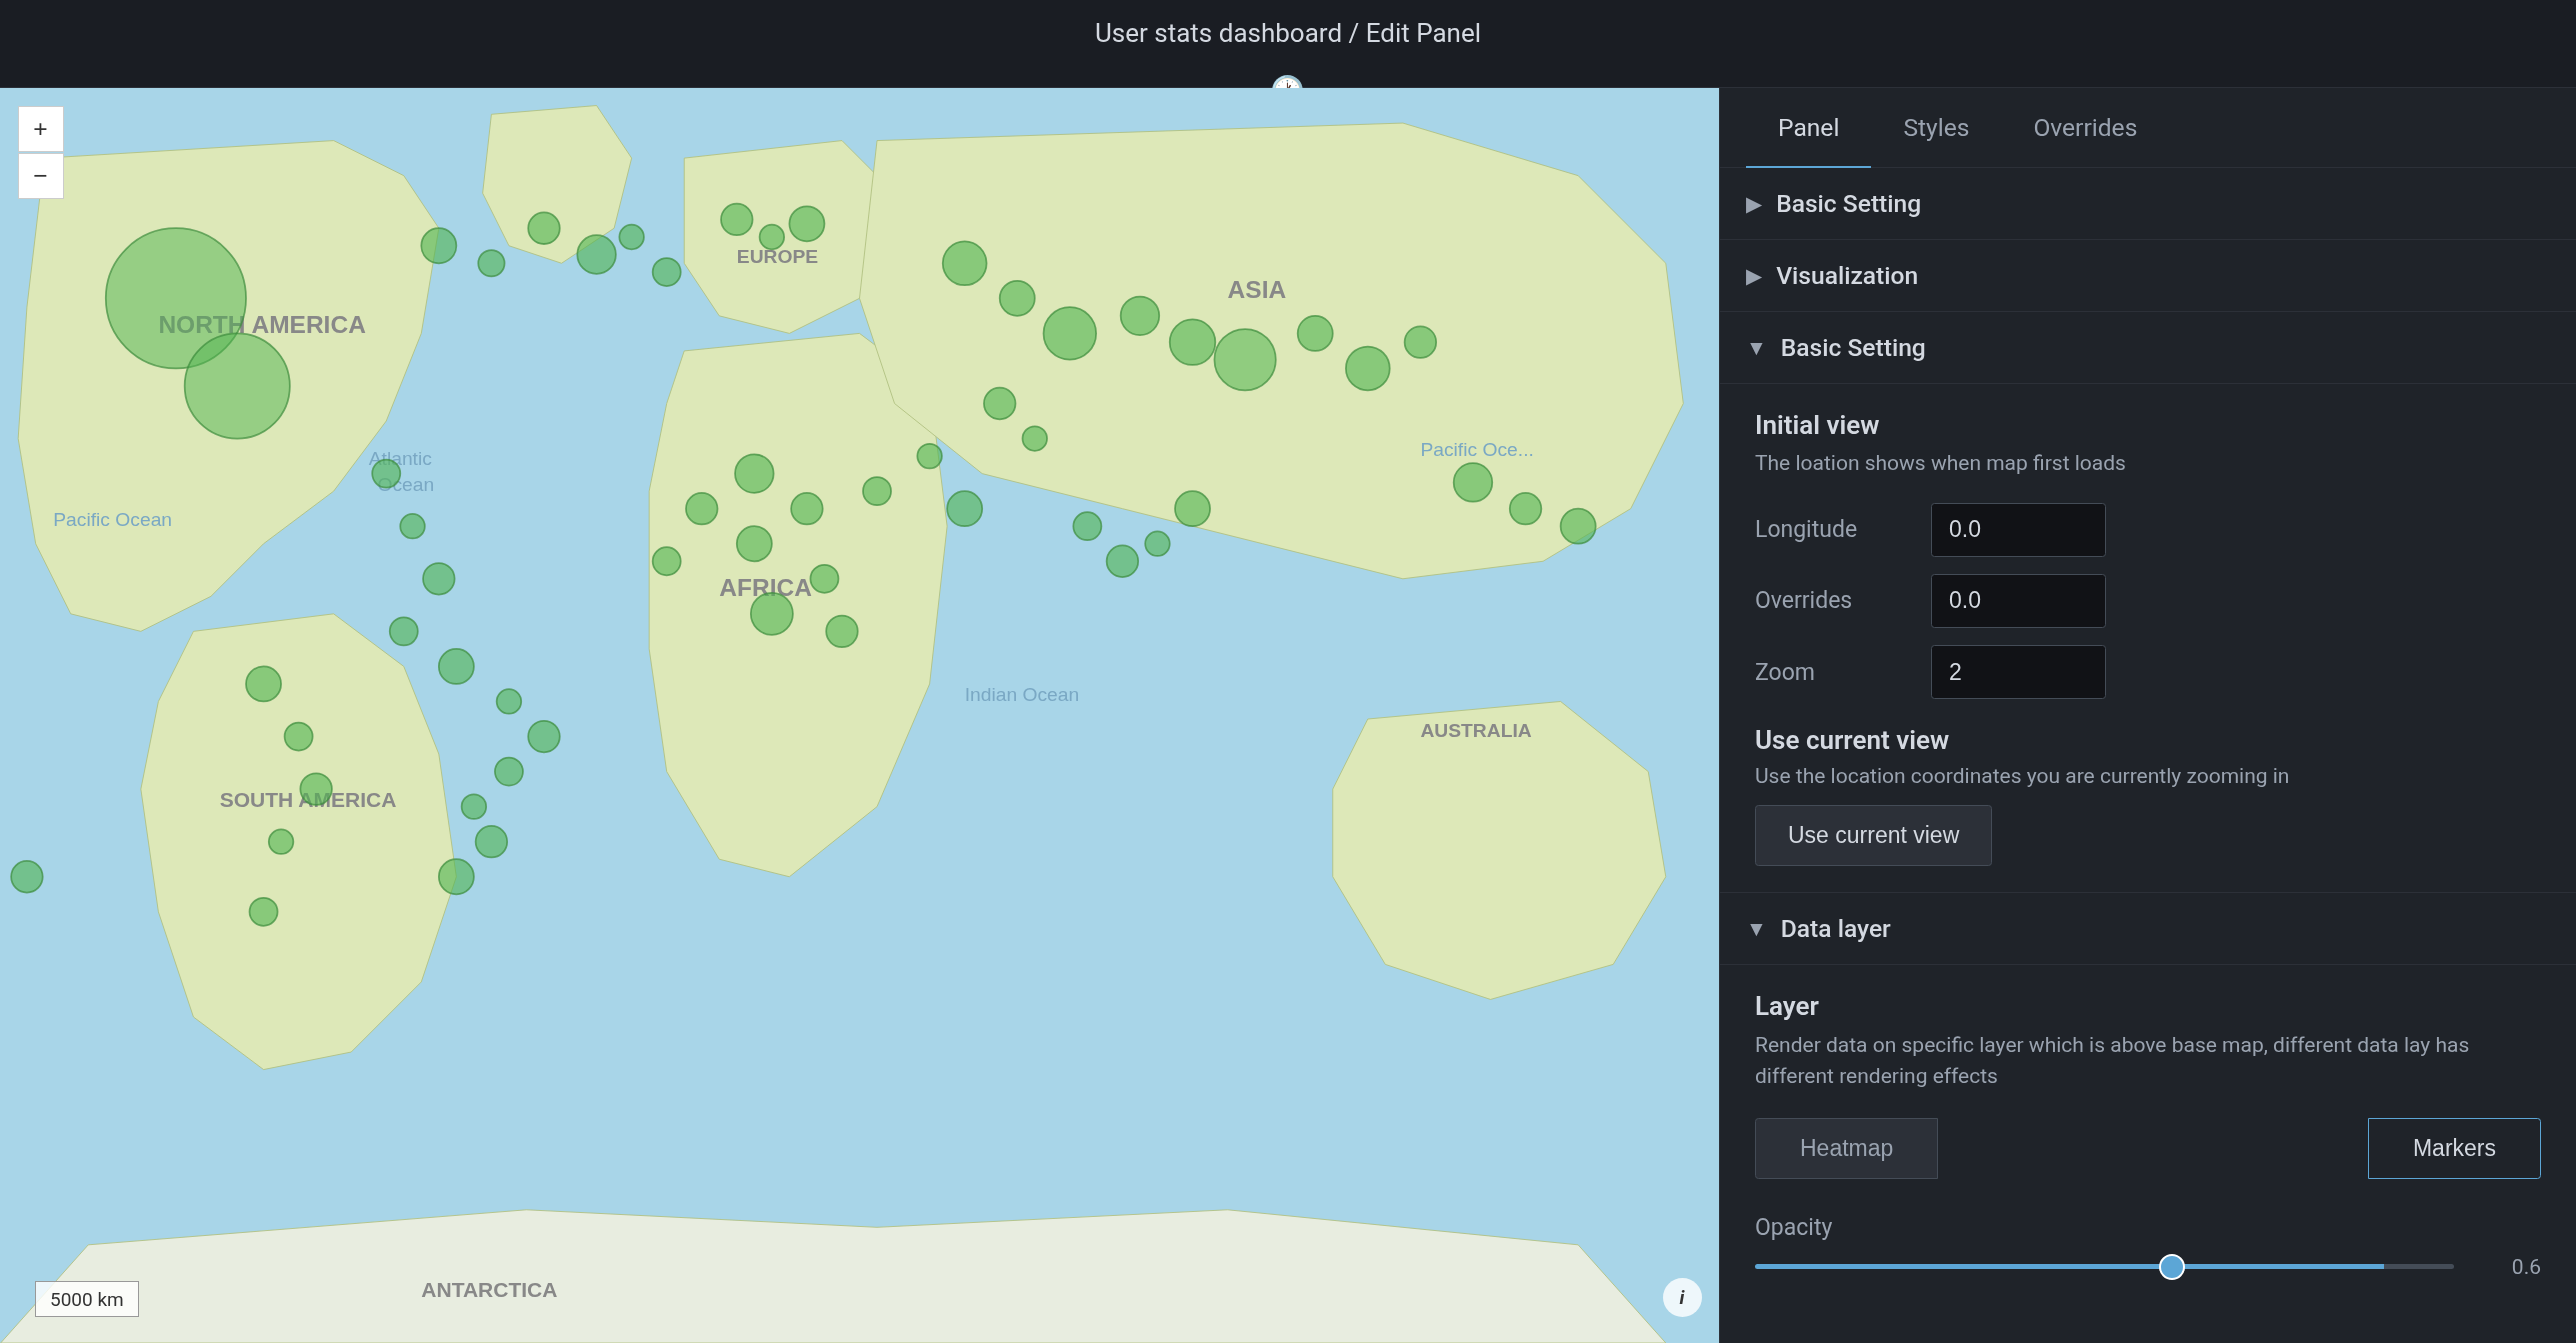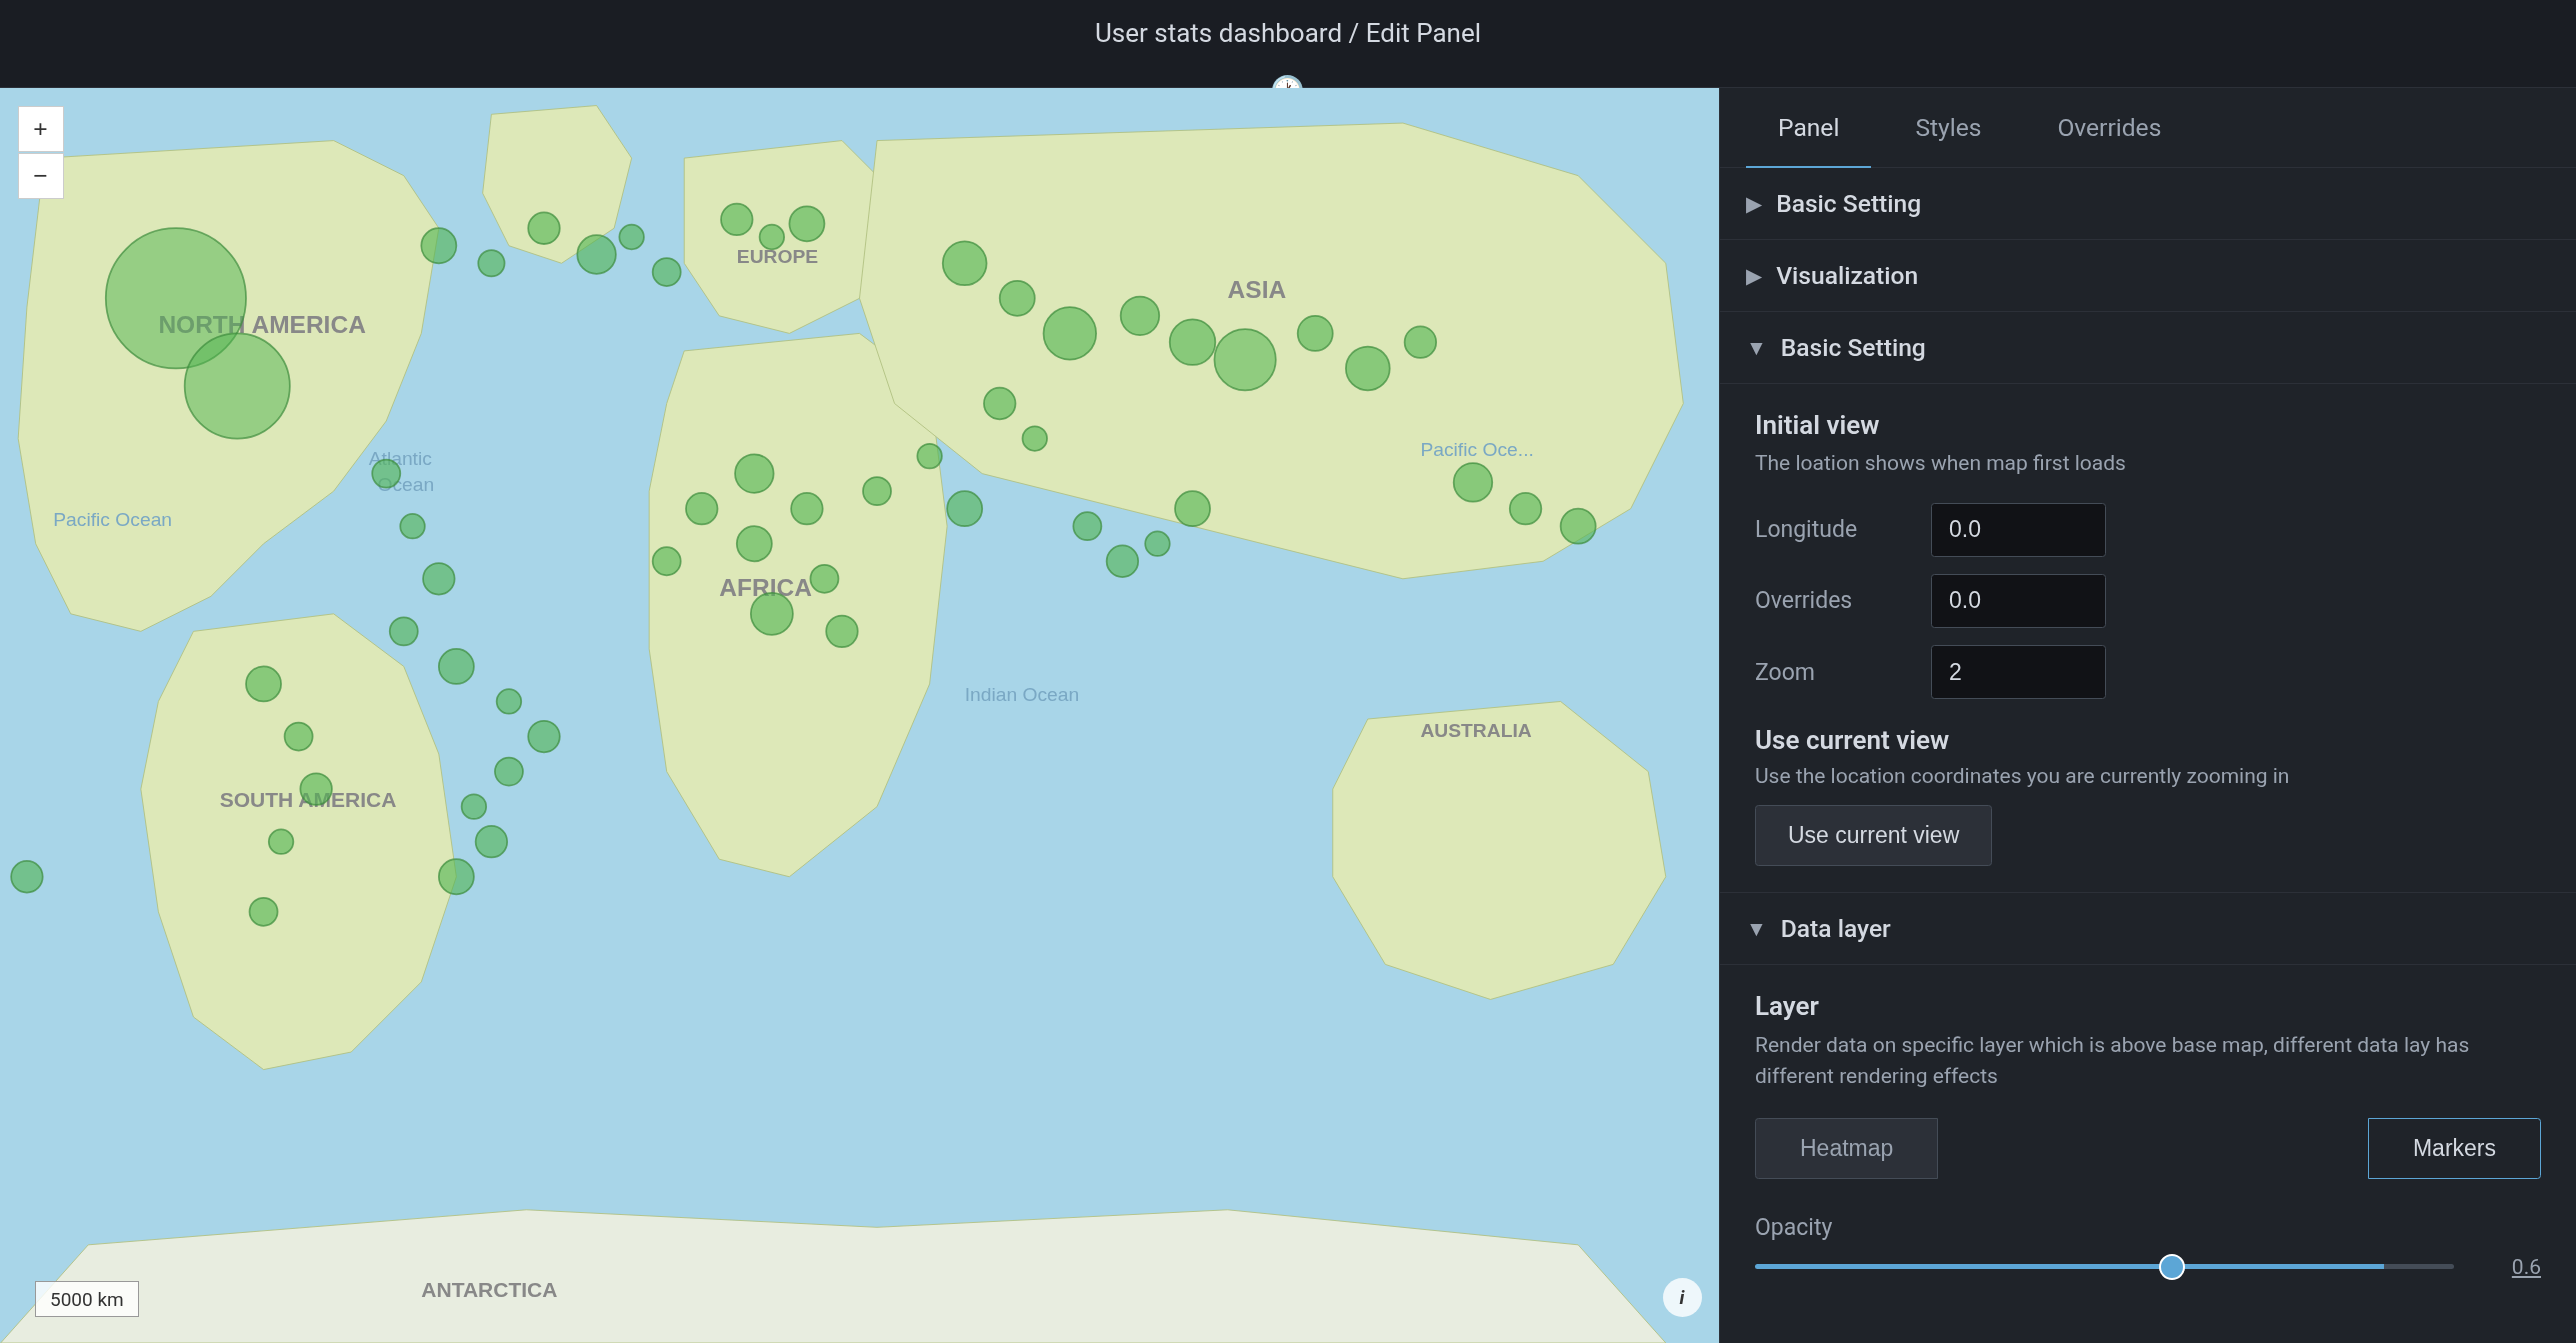--- a/index.html
+++ b/index.html
@@ -158,21 +158,21 @@
       flex: 1;
       background: #1f2329;
       overflow-y: auto;
       border-left: 0.9px solid #2c3038;
     }
 
     .tabs-bar {
       display: flex;
       border-bottom: 0.9px solid #2c3038;
       padding: 0 26px;
-      gap: 12px;
+      gap: 0;
     }
 
     .tab {
       padding: 24.6px 32px;
       font-size: 24.6px;
       color: #9aa3b0;
       cursor: pointer;
       border-bottom: 2.6px solid transparent;
       margin-bottom: -0.9px;
     }
@@ -349,21 +349,20 @@
       background: #5ca6d6;
       cursor: pointer;
       border: 2.6px solid white;
     }
 
     .opacity-value {
       font-size: 21px;
       color: #9aa3b0;
       width: 70px;
       text-align: right;
-      text-decoration: underline;
     }
 
     
     .world-map {
       width: 100%;
       height: 100%;
     }
   </style>
 </head>
 <body>

